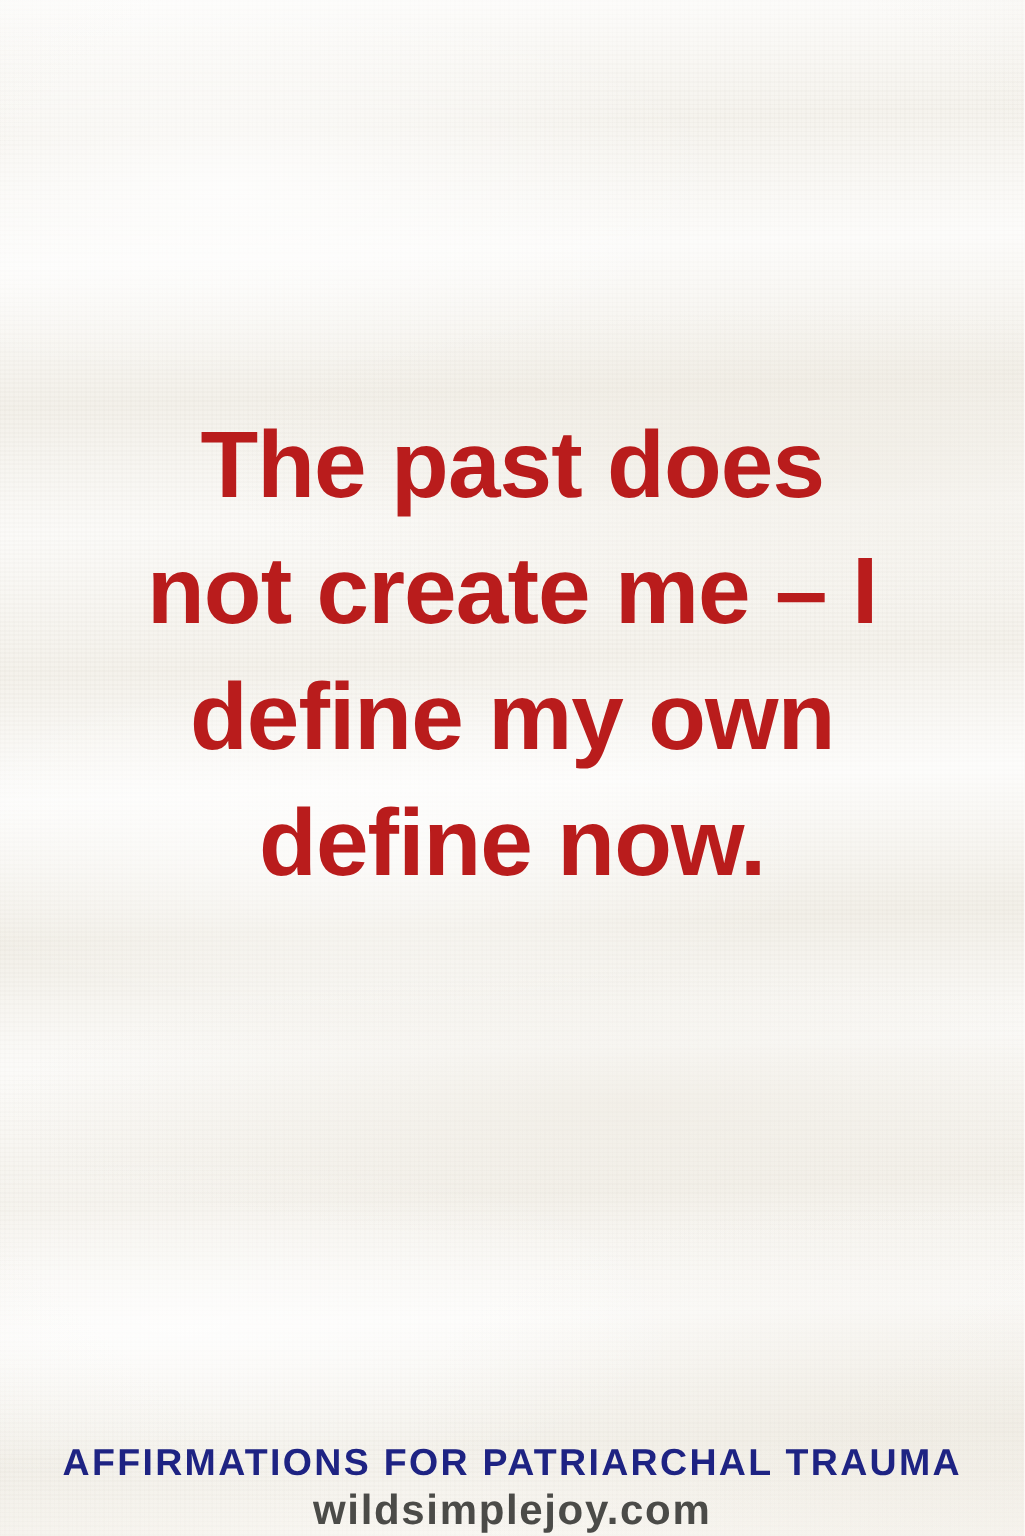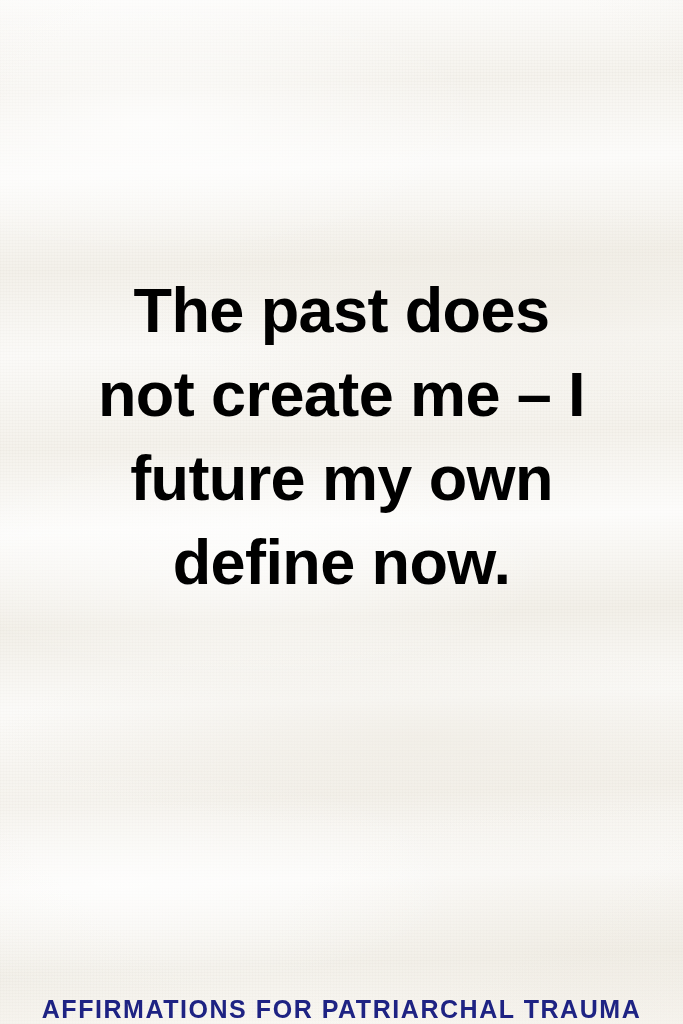--- a/index.html
+++ b/index.html
@@ -73,21 +73,21 @@
         rgba(226,220,208,0.30) 100%);
   }
 
   
   .quote {
     position: absolute;
     left: 0;
     right: 0;
     top: 268px;
     text-align: center;
-    color: #000000;
+    color: #b91c1c;
     font-size: 63px;
     font-weight: bold;
     line-height: 84px;
     letter-spacing: -0.6px;
     z-index: 3;
     padding: 0 12px;
     box-sizing: border-box;
   }
   .quote .ln { display: block; white-space: nowrap; }
 
@@ -125,21 +125,22 @@
 <div id="pin">
 
   <div class="tex tex-weave"></div>
   <div class="tex tex-streaks"></div>
   <div class="tex tex-blotch"></div>
   <div class="tex tex-vignette"></div>
 
   <div class="quote">
     <span class="ln">The past does</span>
     <span class="ln">not create me – I</span>
-    <span class="ln">future my own</span>
+    <span class="ln">define my own</span>
     <span class="ln">define now.</span>
   </div>
 
   <div class="footer">
     <div class="footer-title">AFFIRMATIONS FOR PATRIARCHAL TRAUMA</div>
+    <div class="footer-domain">wildsimplejoy.com</div>
   </div>
 
 </div>
 
 </body></html>

